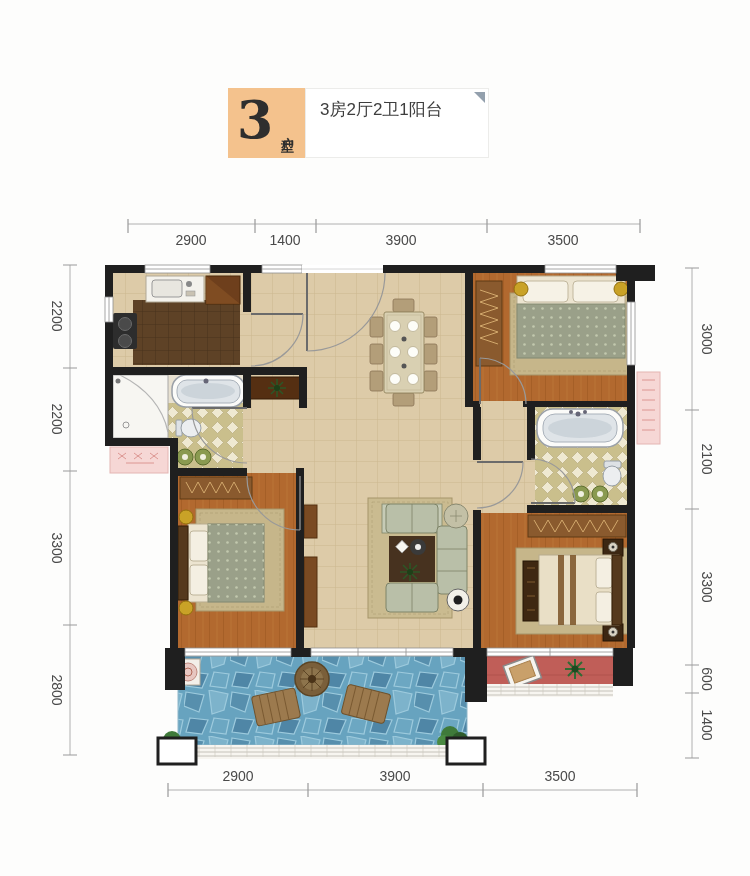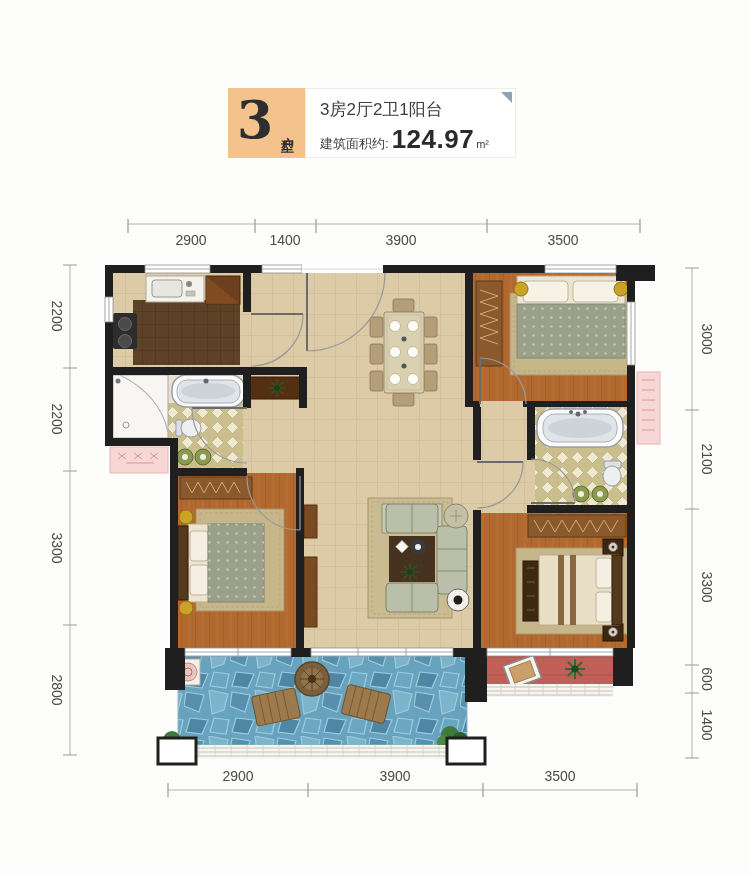--- a/index.html
+++ b/index.html
@@ -4,21 +4,21 @@
 <style>
   html,body{margin:0;padding:0;}
   body{width:750px;height:876px;position:relative;background:#fdfdfc;
        font-family:"Liberation Sans",sans-serif;overflow:hidden;}
   .badge{position:absolute;left:228px;top:88px;width:77px;height:70px;
          display:flex;align-items:center;justify-content:center;gap:5px;}
   .badge-num{font-family:"DejaVu Serif",serif;font-size:52px;font-weight:700;
              color:#2e2e2e;line-height:1;margin-top:-6px;}
   .badge-label{writing-mode:vertical-rl;font-size:13px;font-weight:700;
                color:#2e2e2e;letter-spacing:3px;margin-top:12px;}
-  .info{position:absolute;left:305px;top:88px;width:211px;height:70px;
+  .info{position:absolute;left:305px;top:88px;width:184px;height:70px;
         background:#ffffff;border:1px solid #ececea;box-sizing:border-box;
         padding:9px 0 0 14px;}
   .info-line1{font-size:17px;color:#3d3d3d;}
   .info-line2{margin-top:3px;display:flex;align-items:baseline;color:#3d3d3d;}
   .area-label{font-size:13px;}
   .area-value{font-size:26px;font-weight:600;color:#2b2b2b;margin-left:3px;letter-spacing:.5px;}
   .area-unit{font-size:11px;margin-left:2px;}
   .corner{position:absolute;top:3px;right:3px;width:0;height:0;
           border-top:11px solid #93a0ad;border-left:11px solid transparent;}
   svg.plan{position:absolute;left:0;top:0;}
@@ -27,25 +27,20 @@
 </head>
 <body>
 
 <div class="badge" style="background:#f4c28d;">
   <div class="badge-num">3</div>
   <div class="badge-label">户型</div>
 </div>
 <div class="info">
   <div class="corner"></div>
   <div class="info-line1">3房2厅2卫1阳台</div>
-  <div class="info-line2">
-    <span class="area-label">建筑面积约:</span>
-    <span class="area-value">124.97</span>
-    <span class="area-unit">m²</span>
-  </div>
 </div>
 
 <svg class="plan" width="750" height="876" viewBox="0 0 750 876">
 <defs>
   <pattern id="tileBeige" width="21" height="21" patternUnits="userSpaceOnUse">
     <rect width="21" height="21" fill="#ddcba8"></rect>
     <path d="M21,0 V21 M0,21 H21" stroke="#ccb78f" stroke-width="1" fill="none"></path>
   </pattern>
   <pattern id="tileDark" width="13" height="13" patternUnits="userSpaceOnUse">
     <rect width="13" height="13" fill="#5e4226"></rect>

